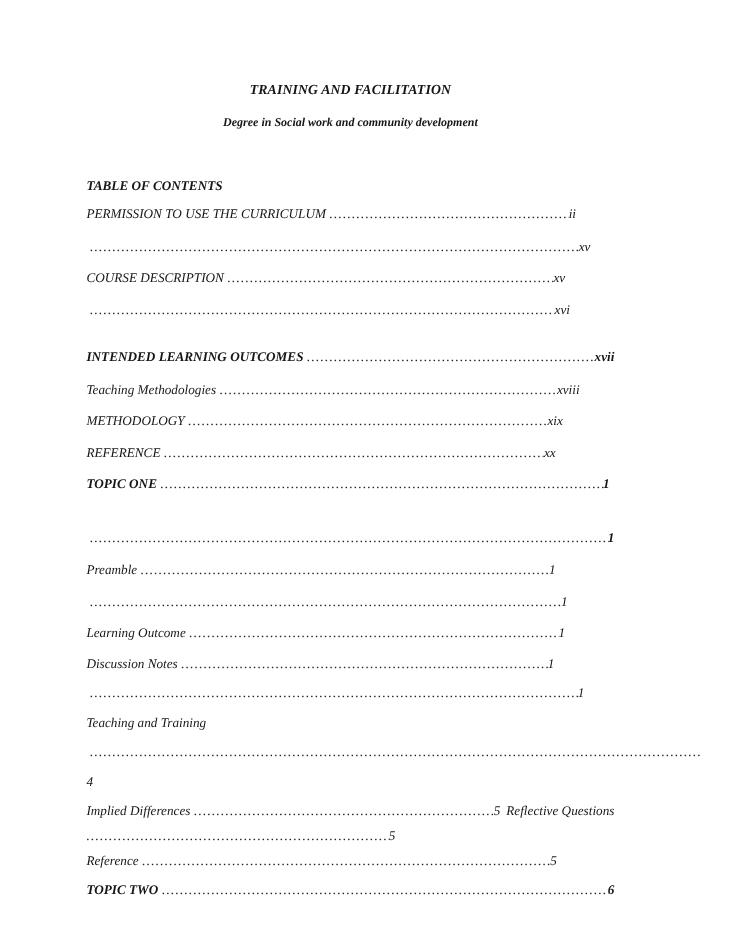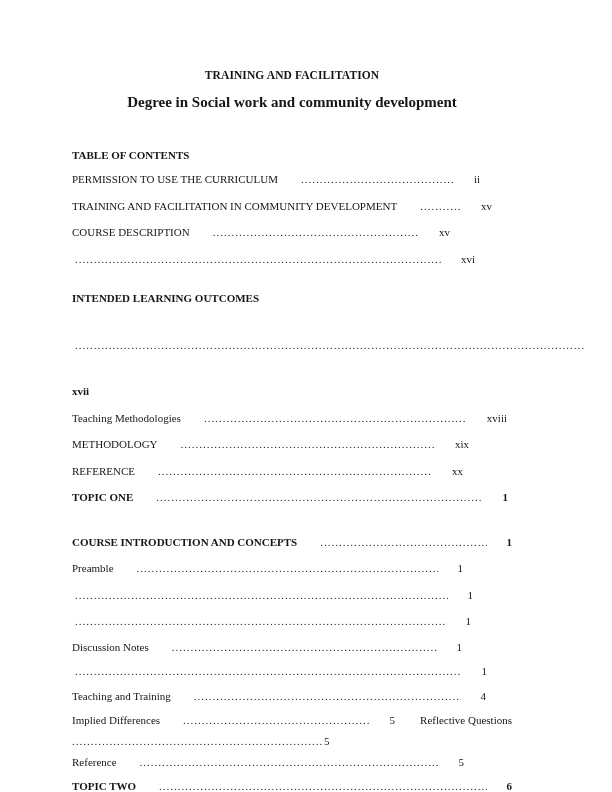--- a/index.html
+++ b/index.html
@@ -8,55 +8,55 @@
     width: 612px; height: 792px;
     font-family: "Liberation Serif", "DejaVu Serif", serif;
     color: #161616;
     overflow: hidden;
   }
   .page {
     position: relative;
     width: 584px; height: 792px;
     background: #ffffff;
     overflow: hidden;
+    font-style: italic;
   }
   .content {
     position: absolute;
     left: 72px; right: 72px; top: 0; bottom: 0;
   }
   .doc-title {
     margin-top: 69px;
     text-align: center;
     font-weight: bold;
     font-size: 11.5px;
     line-height: 13px;
     letter-spacing: 0.1px;
   }
   .doc-subtitle {
     margin-top: 14px;
     text-align: center;
     font-weight: bold;
-    font-size: 15px;
+    font-size: 10px;
     line-height: 13px;
   }
   .toc-heading {
     margin-top: 39px;
     font-weight: bold;
     font-size: 11px;
     line-height: 14px;
   }
   .toc {
     margin-top: 4px;
     font-size: 11px;
   }
   .toc-row {
     display: flex;
     align-items: baseline;
     line-height: 26.5px;
-    gap: 20px;
   }
   .toc-row.tight { line-height: 24.5px; }
   .toc-row.bold .lbl,
   .toc-row.bold .pg { font-weight: bold; }
   .lbl { white-space: nowrap; }
   .leader {
     flex: 1 1 auto;
     min-width: 0;
     overflow: hidden;
     white-space: nowrap;
@@ -83,86 +83,85 @@
     <div class="doc-title">TRAINING AND FACILITATION</div>
     <div class="doc-subtitle">Degree in Social work and community development</div>
     <div class="toc-heading">TABLE OF CONTENTS</div>
     <div class="toc" id="toc-list">
         <div class="toc-row" style="margin-right: 32px;">
     <span class="lbl">PERMISSION TO USE THE CURRICULUM</span>
     <span class="leader">............................................................................................................................................................................................................................................................................................................</span>
     <span class="pg">ii</span>
   </div>
         <div class="toc-row" style="margin-right: 20px;">
-    <span class="lbl">TRAINING AND FACILITATION IN COMMUNITY DEVELOPMENT</span>
     <span class="leader">............................................................................................................................................................................................................................................................................................................</span>
     <span class="pg">xv</span>
   </div>
-        <div class="toc-row" style="margin-right: 62px; align-items: center;">
+        <div class="toc-row" style="margin-right: 41px; align-items: center;">
     <span class="lbl">COURSE DESCRIPTION</span>
     <span class="leader">............................................................................................................................................................................................................................................................................................................</span>
     <span class="pg">xv</span>
   </div>
         <div class="toc-row" style="margin-right: 37px;">
     <span class="leader">............................................................................................................................................................................................................................................................................................................</span>
     <span class="pg">xvi</span>
   </div>
-        <div class="toc-row bold" style="margin-top: 13px; flex-direction: column;">
+        <div class="toc-row bold" style="margin-top: 13px;">
     <span class="lbl">INTENDED LEARNING OUTCOMES</span>
     <span class="leader">............................................................................................................................................................................................................................................................................................................</span>
     <span class="pg">xvii</span>
   </div>
-        <div class="toc-row" style="margin-right: 5px;">
+        <div class="toc-row" style="margin-right: 29px;">
     <span class="lbl">Teaching Methodologies</span>
     <span class="leader">............................................................................................................................................................................................................................................................................................................</span>
     <span class="pg">xviii</span>
   </div>
         <div class="toc-row" style="margin-right: 43px; justify-content: space-between;">
     <span class="lbl">METHODOLOGY</span>
     <span class="leader">............................................................................................................................................................................................................................................................................................................</span>
     <span class="pg">xix</span>
   </div>
         <div class="toc-row" style="margin-right: 49px;">
     <span class="lbl">REFERENCE</span>
     <span class="leader">............................................................................................................................................................................................................................................................................................................</span>
     <span class="pg">xx</span>
   </div>
         <div class="toc-row bold" style="margin-right: 4px;">
     <span class="lbl">TOPIC ONE</span>
     <span class="leader">............................................................................................................................................................................................................................................................................................................</span>
     <span class="pg">1</span>
   </div>
         <div class="toc-row bold" style="margin-top: 18px;">
-    <span class="lbl">COURSE INTRODUCTION AND CONCEPTS</span>
     <span class="leader">............................................................................................................................................................................................................................................................................................................</span>
     <span class="pg">1</span>
   </div>
         <div class="toc-row" style="margin-right: 49px; align-items: center;">
     <span class="lbl">Preamble</span>
     <span class="leader">............................................................................................................................................................................................................................................................................................................</span>
     <span class="pg">1</span>
   </div>
         <div class="toc-row" style="margin-right: 39px;">
     <span class="leader">............................................................................................................................................................................................................................................................................................................</span>
     <span class="pg">1</span>
   </div>
         <div class="toc-row" style="margin-right: 41px;">
+    <span class="lbl">Learning Outcome</span>
     <span class="leader">............................................................................................................................................................................................................................................................................................................</span>
     <span class="pg">1</span>
   </div>
         <div class="toc-row tight" style="margin-right: 50px;">
     <span class="lbl">Discussion Notes</span>
     <span class="leader">............................................................................................................................................................................................................................................................................................................</span>
     <span class="pg">1</span>
   </div>
         <div class="toc-row tight" style="margin-right: 25px;">
     <span class="leader">............................................................................................................................................................................................................................................................................................................</span>
     <span class="pg">1</span>
   </div>
-        <div class="toc-row tight" style="margin-right: 26px;">
+        <div class="toc-row tight" style="margin-right: 26px; flex-direction: column;">
     <span class="lbl">Teaching and Training</span>
     <span class="leader">............................................................................................................................................................................................................................................................................................................</span>
     <span class="pg">4</span>
   </div>
         <div class="toc-row tight">
     <span class="lbl">Implied Differences</span>
     <span class="leader">............................................................................................................................................................................................................................................................................................................</span>
     <span class="pg">5</span>
   <span class="cont-label">Reflective Questions</span>
         </div>

